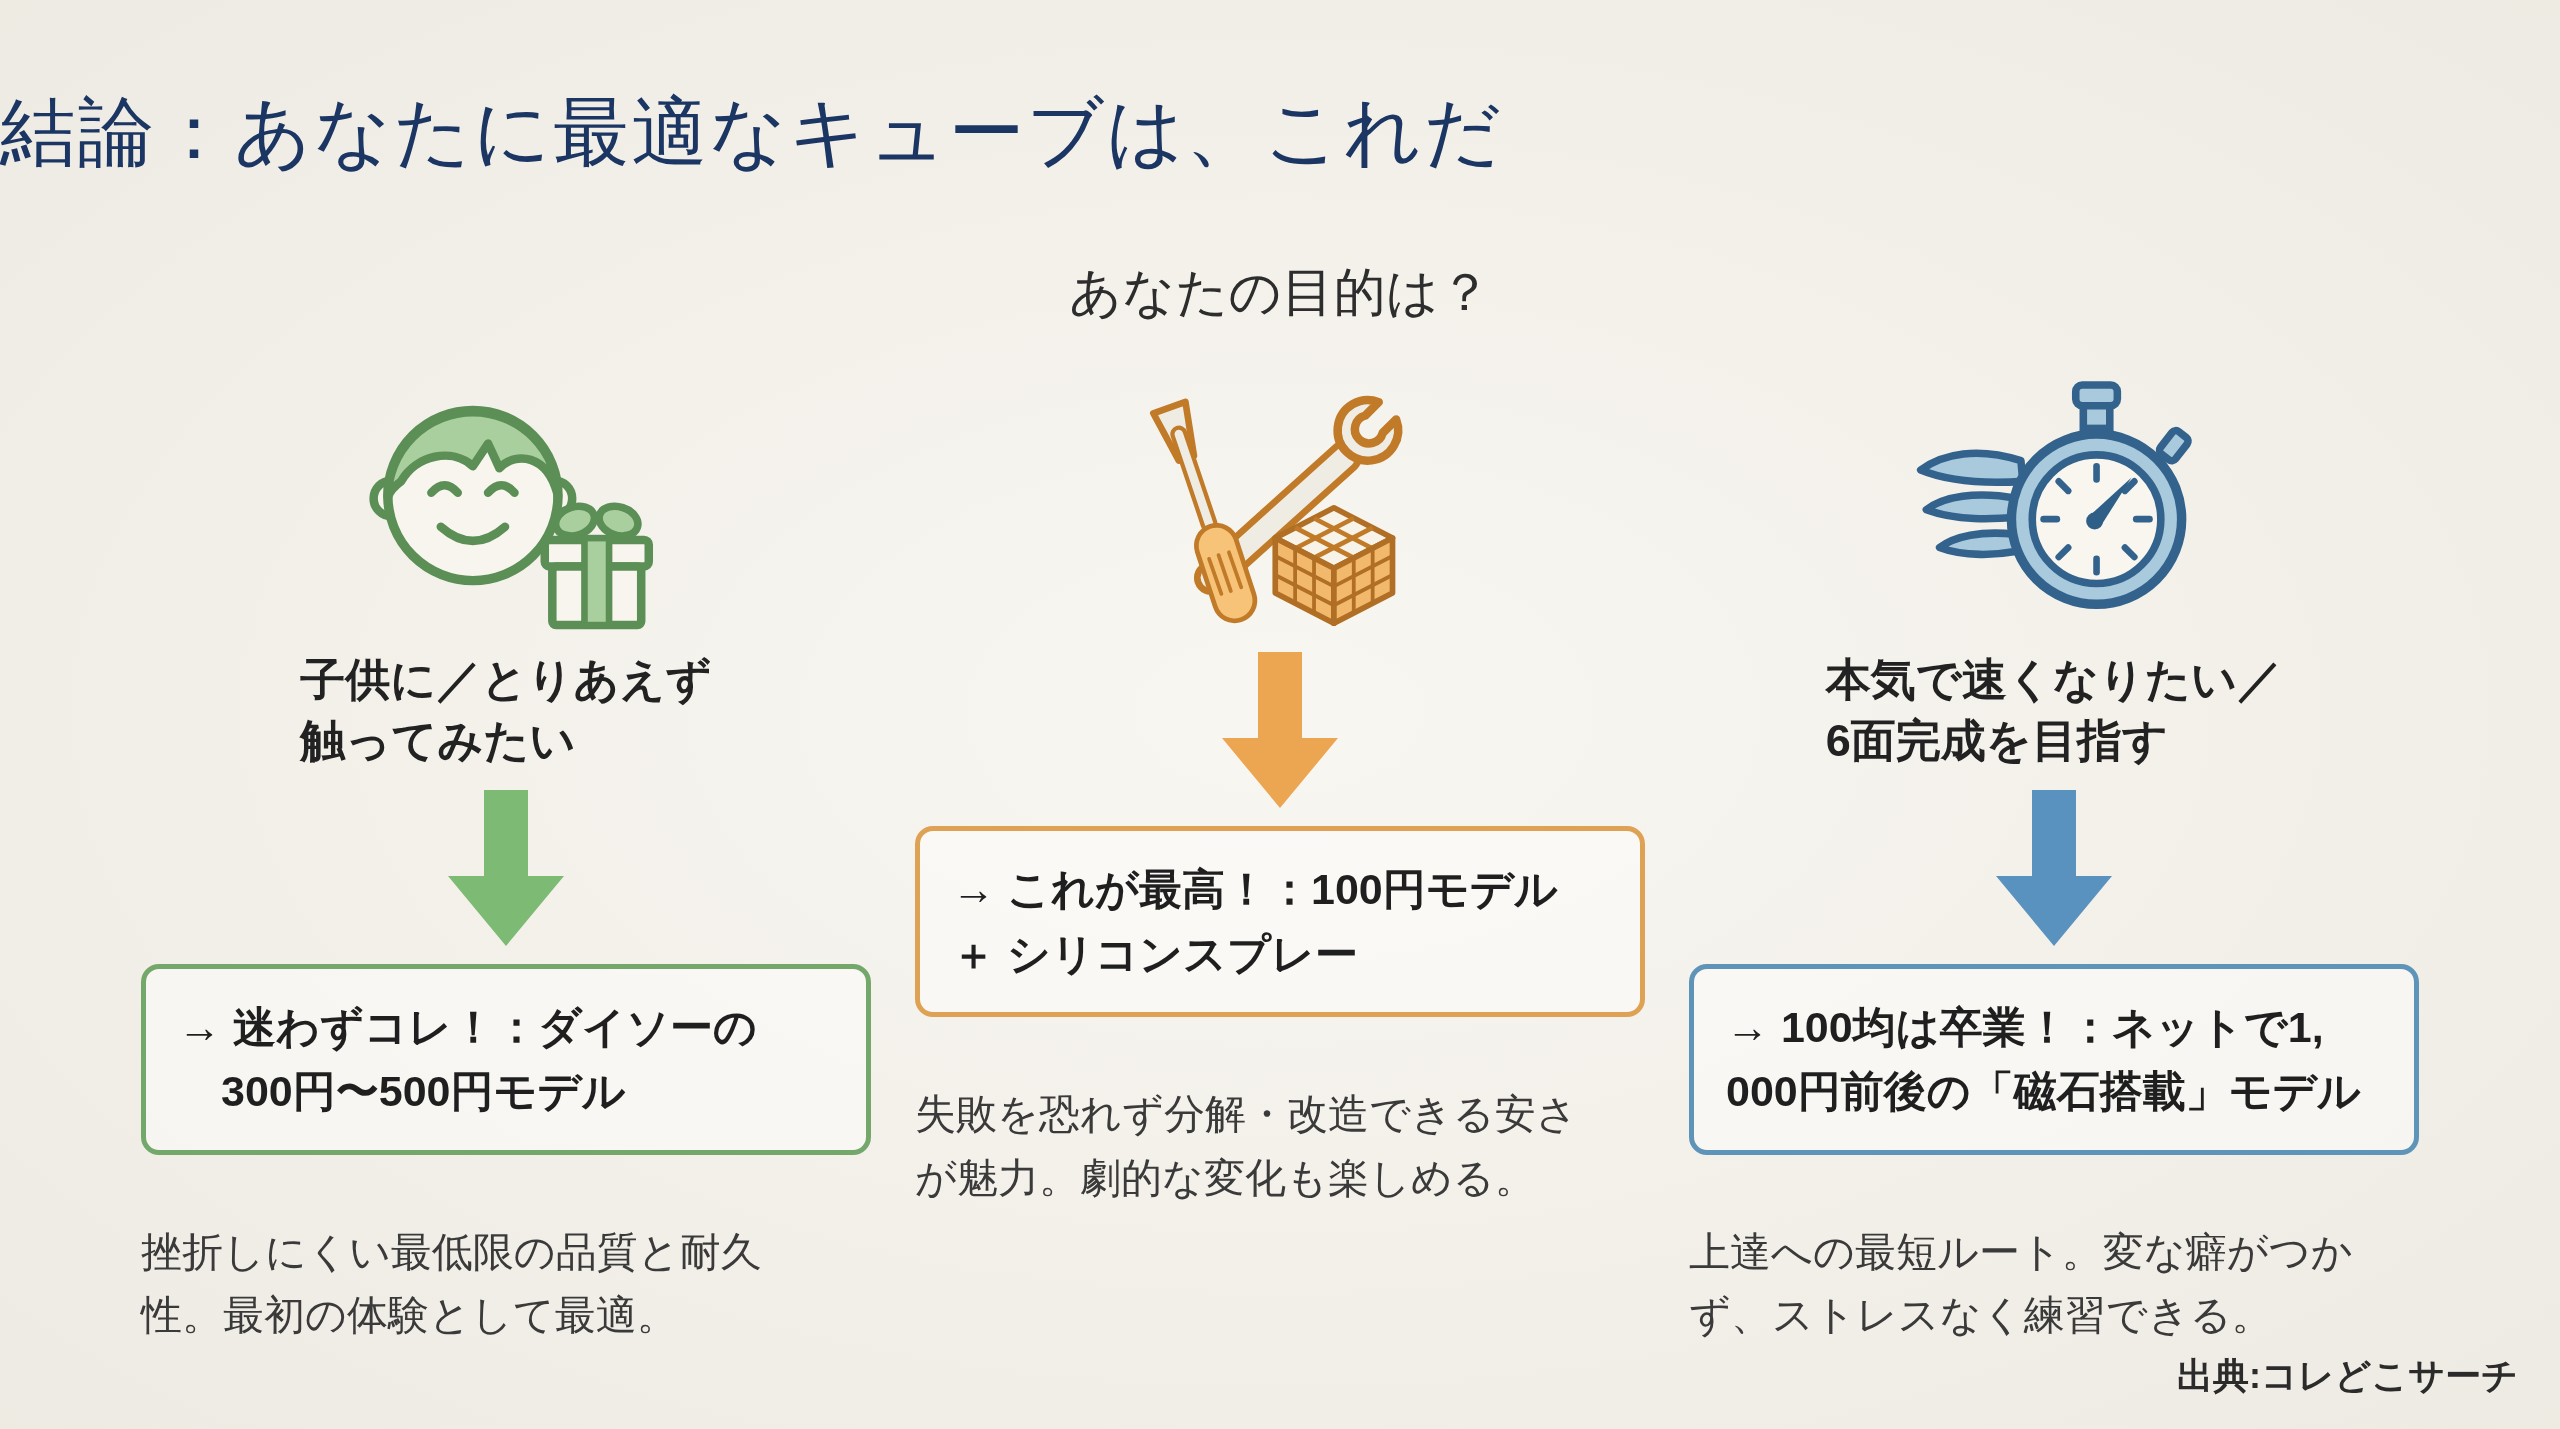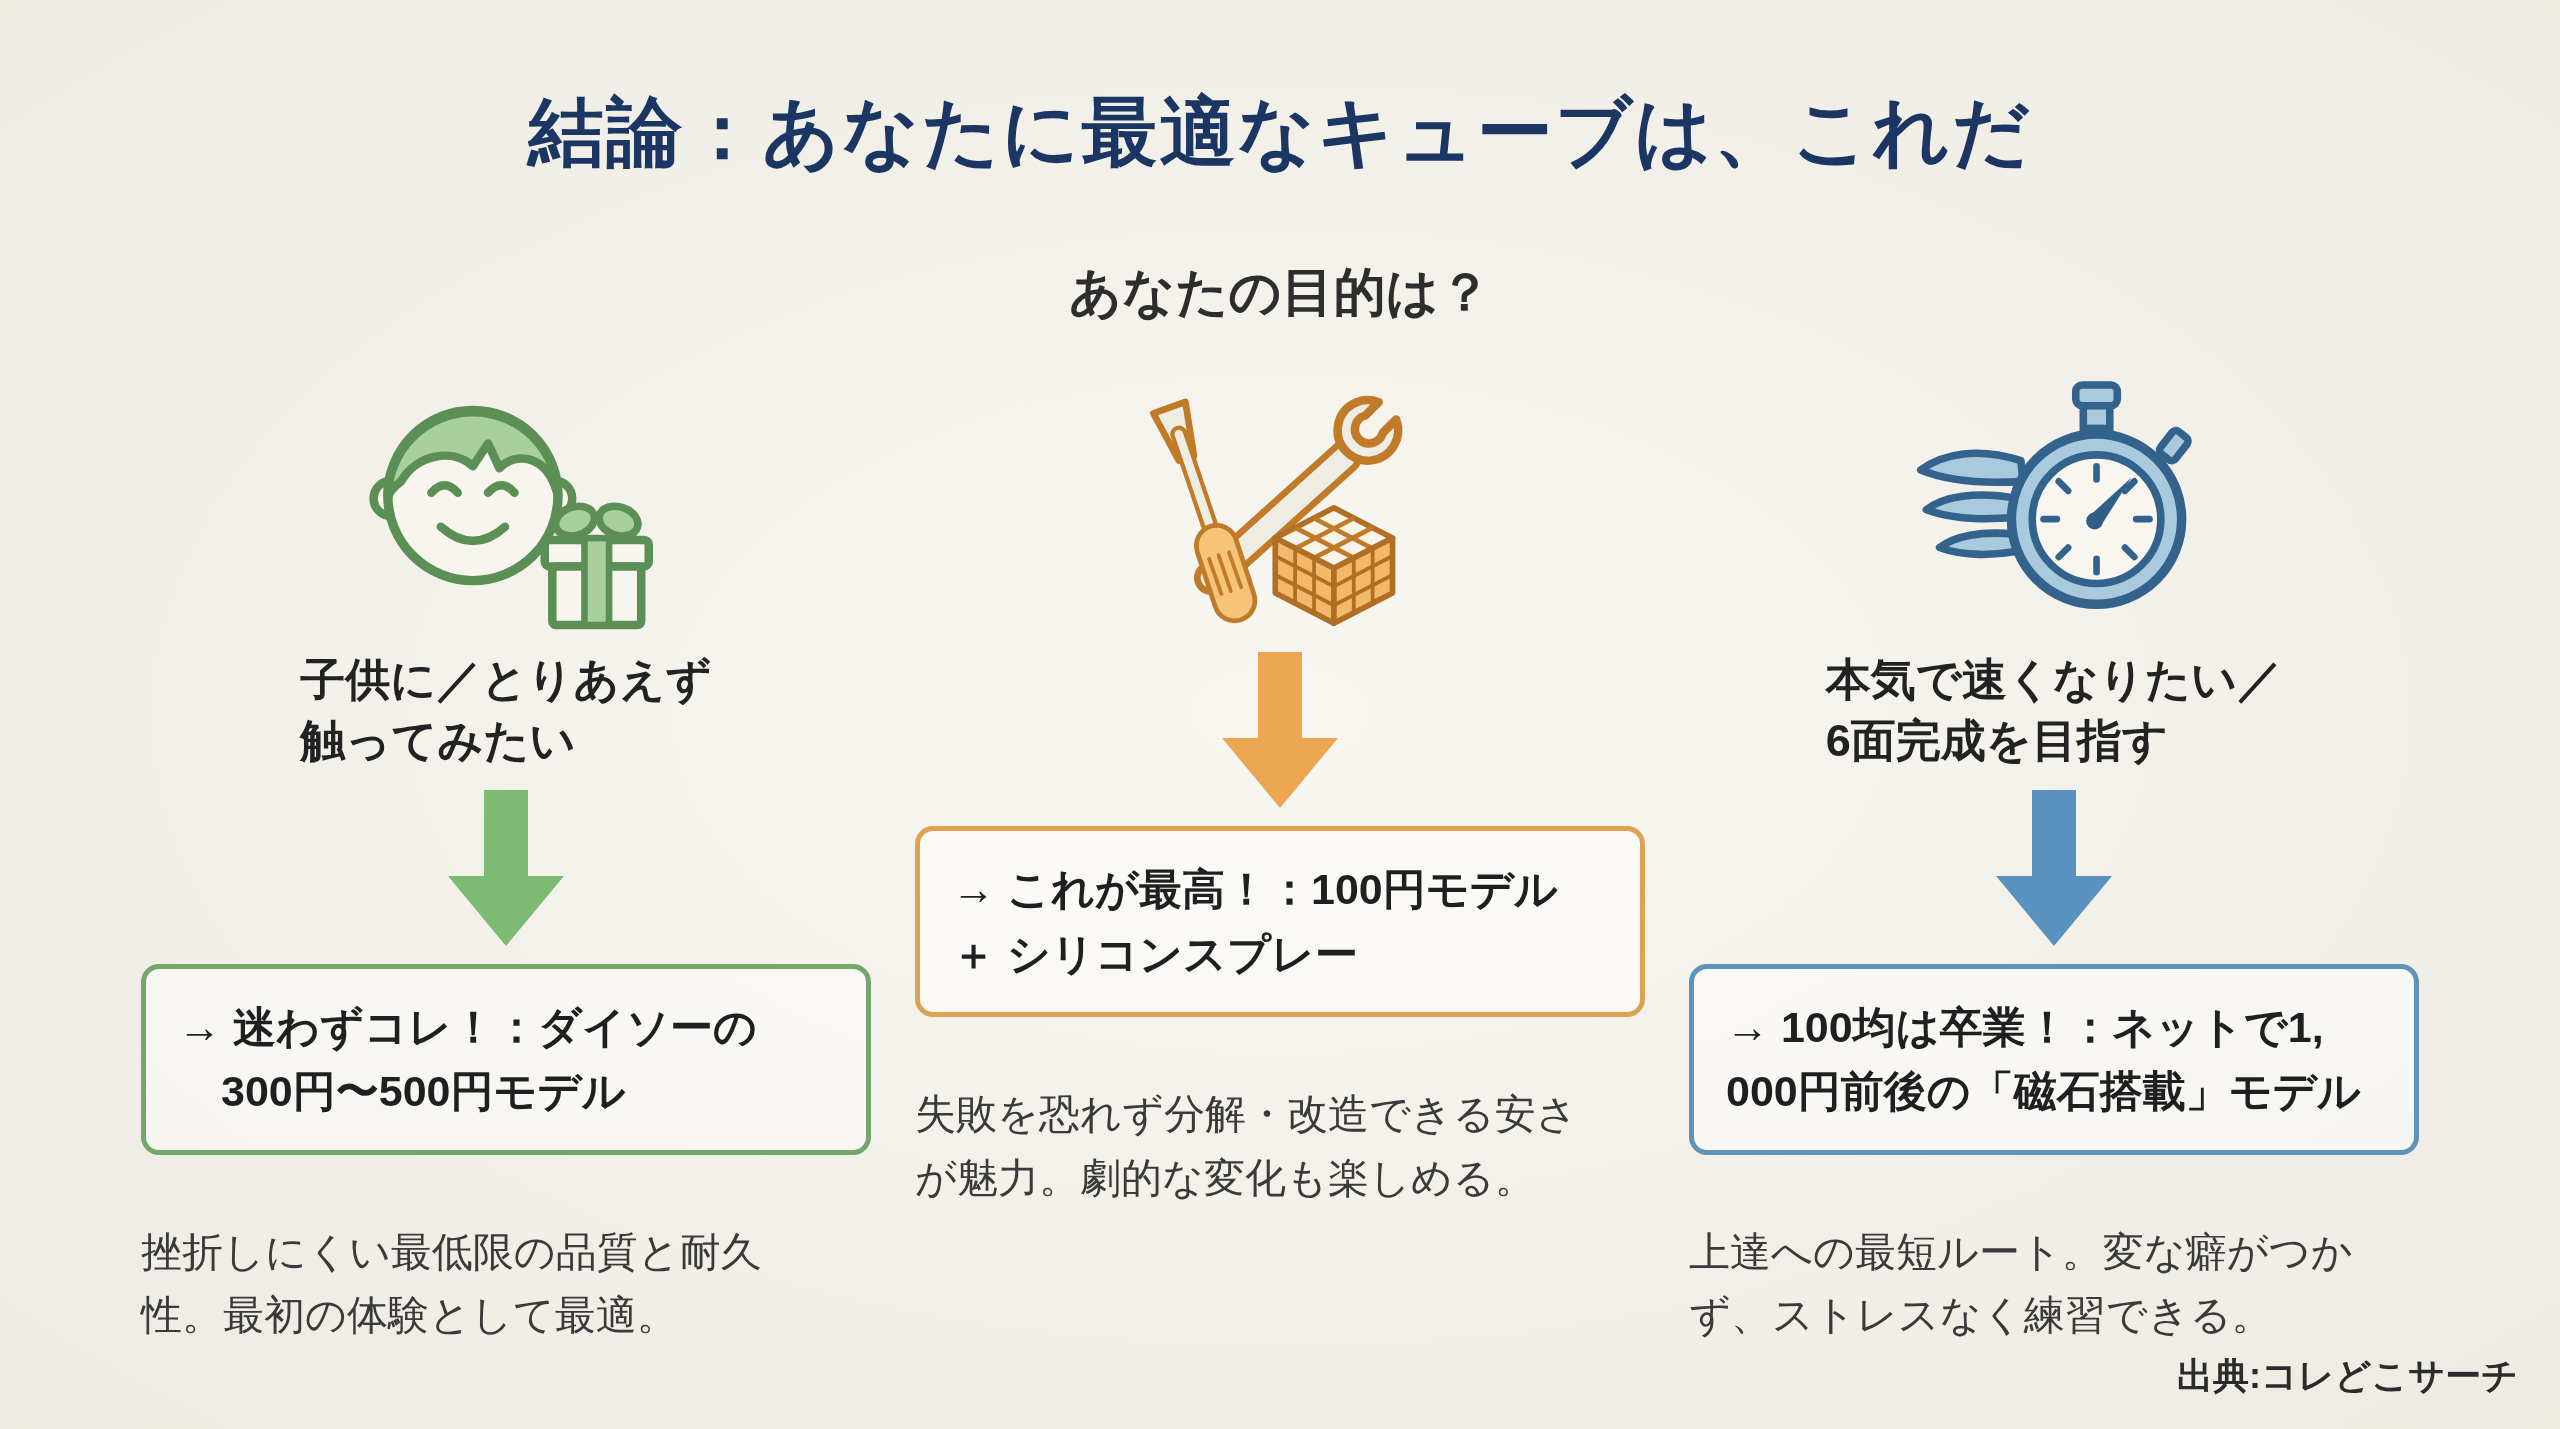--- a/index.html
+++ b/index.html
@@ -7,29 +7,28 @@
   .canvas{
     position:relative;
     width:2560px;height:1429px;
     background:var(--bg,#f5f2ea);
     background-image:radial-gradient(ellipse at center, rgba(255,255,255,0.35) 0%, rgba(0,0,0,0.03) 100%);
     overflow:hidden;
     color:var(--text,#2d2d2d);
   }
   .page-title{
     position:absolute;top:82px;left:0;right:0;
-    text-align:center;
-    font-size:76px;font-weight:700;letter-spacing:2px;
+    font-size:76px;font-weight:400;letter-spacing:2px;
     color:var(--title,#1c3664);
     white-space:pre-line;
   }
   .page-subtitle{
     position:absolute;top:258px;left:0;right:0;
     text-align:center;
-    font-size:52px;font-weight:700;
+    font-size:52px;font-weight:400;
     color:#2d2d2d;
     white-space:pre-line;
   }
   .columns{
     position:absolute;top:372px;left:0;right:0;
     display:flex;justify-content:center;gap:44px;
   }
   .column{width:730px;display:flex;flex-direction:column;align-items:center;}
   .icon-wrap{height:262px;display:flex;align-items:flex-end;justify-content:center;}
   .icon-wrap svg{display:block;}

